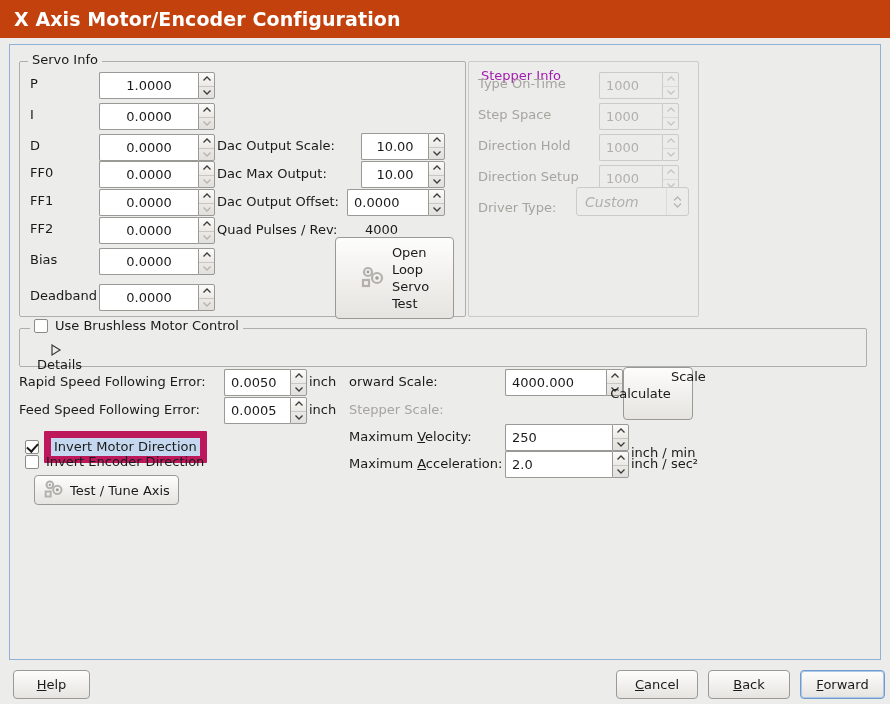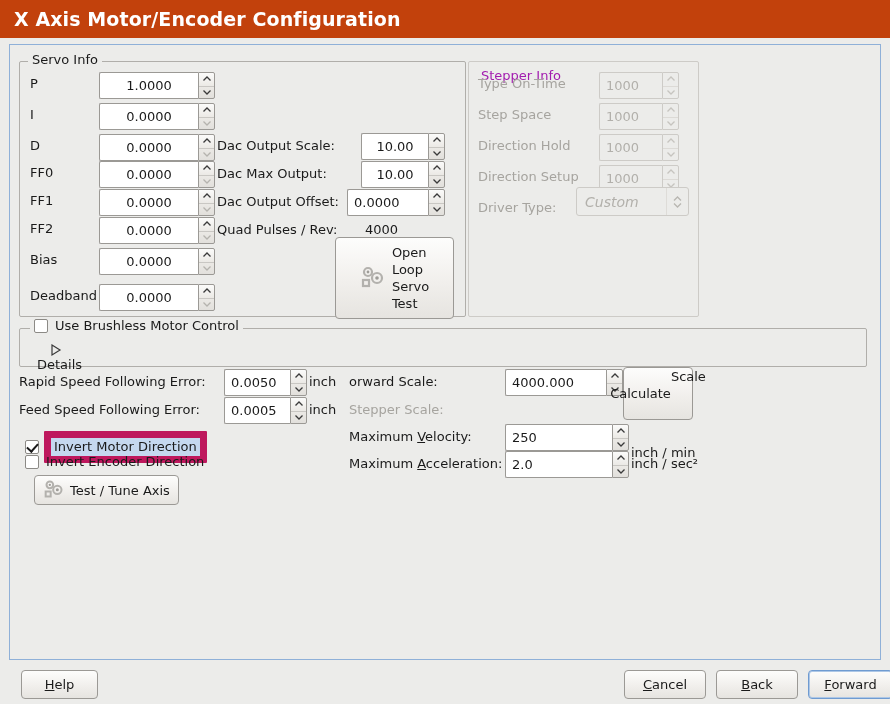--- a/index.html
+++ b/index.html
@@ -134,21 +134,21 @@
   .disc .tri { width: 12px; height: 14px; flex: 0 0 auto; }
   .disc .dtext { margin-left: 7px; line-height: 16px; }
 
   
   .sval { position: absolute; line-height: 16px; }
 
   
   .gears { flex: 0 0 auto; }
 
   
-  .actionbar { position: absolute; left: 12px; top: 662px; width: 743px; height: 42px; padding-left: 8px; }
+  .actionbar { position: absolute; left: 4px; top: 662px; width: 743px; height: 42px; padding-left: 8px; }
 </style>
 </head>
 <body>
 
 <div id="app">
 
   <div class="titlebar">
     <span class="ttl">X Axis Motor/Encoder Configuration</span>
   </div>
 

